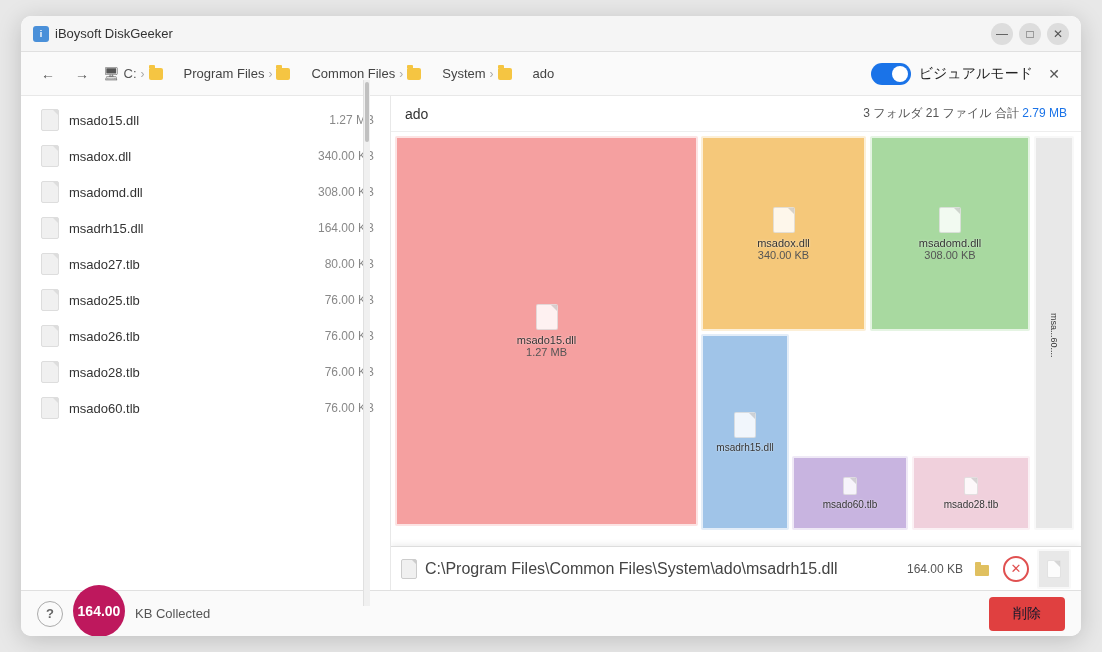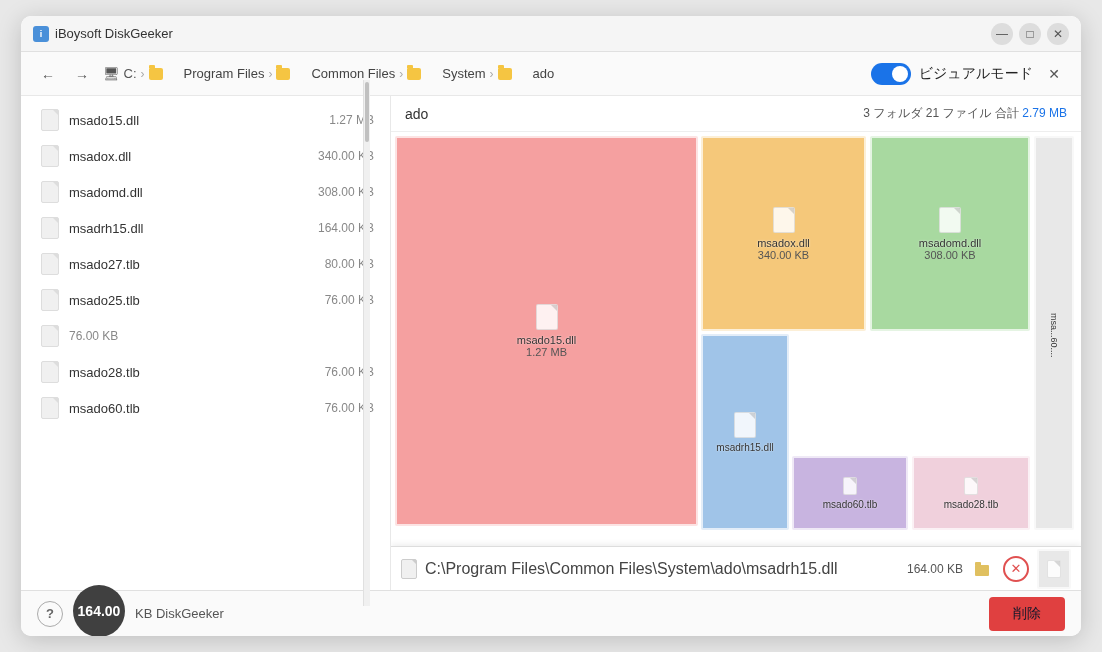--- a/index.html
+++ b/index.html
@@ -328,21 +328,21 @@
       border-radius: 50%;
       border: 1.5px solid #aaa;
       background: none;
       cursor: pointer;
       display: flex; align-items: center; justify-content: center;
       color: #666; font-size: 13px; font-weight: bold;
     }
     .collected-badge {
       width: 52px; height: 52px;
       border-radius: 50%;
-      background: #404040;
+      background: #be185d;
       display: flex; align-items: center; justify-content: center;
       color: #fff; font-size: 14px; font-weight: bold;
       margin-top: -6px;
     }
     .collected-label {
       font-size: 13px; color: #555;
     }
     .delete-btn {
       margin-left: auto;
       padding: 8px 24px;
@@ -454,20 +454,21 @@
           <span class="file-name">msado27.tlb</span>
           <span class="file-size">80.00 KB</span>
         </div>
         <div class="file-item">
           <div class="file-icon"></div>
           <span class="file-name">msado25.tlb</span>
           <span class="file-size">76.00 KB</span>
         </div>
         <div class="file-item">
           <div class="file-icon"></div>
+          <span class="file-name">msado26.tlb</span>
           <span class="file-size">76.00 KB</span>
         </div>
         <div class="file-item">
           <div class="file-icon"></div>
           <span class="file-name">msado28.tlb</span>
           <span class="file-size">76.00 KB</span>
         </div>
         <div class="file-item">
           <div class="file-icon"></div>
           <span class="file-name">msado60.tlb</span>
@@ -545,16 +546,16 @@
         </div>
       </div>
     </div>
   </div>
 
   <div class="bottom-bar">
     <button class="help-btn">?</button>
     <div class="collected-badge">
       <span>164.00</span>
     </div>
-    <span class="collected-label">KB DiskGeeker</span>
+    <span class="collected-label">KB Collected</span>
     <button class="delete-btn">削除</button>
   </div>
 </div>
 
 </body></html>

